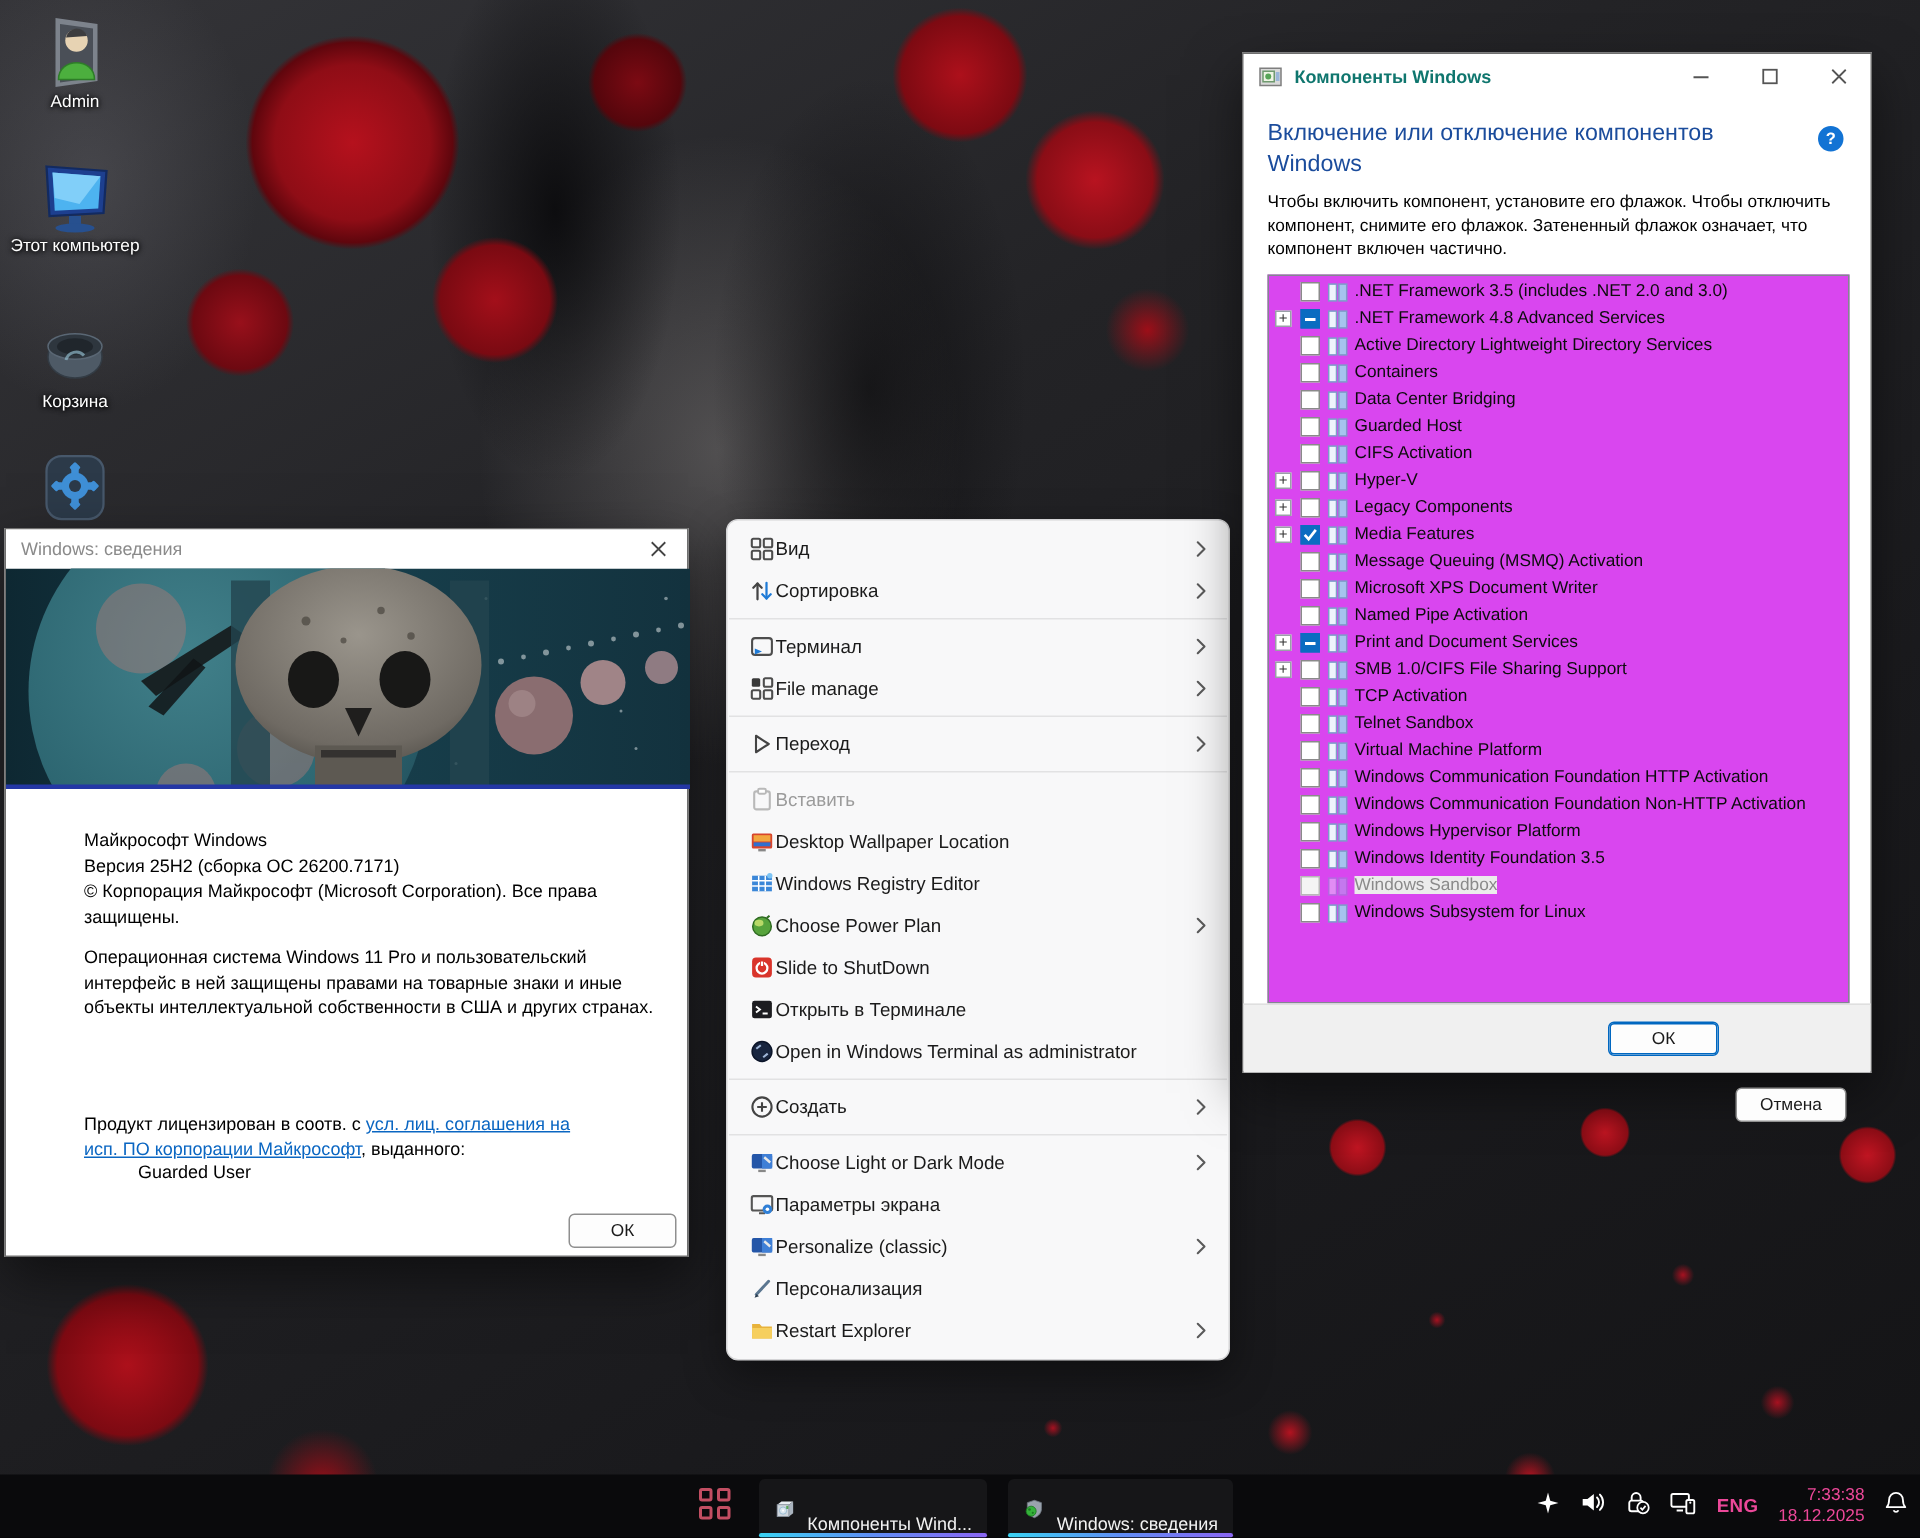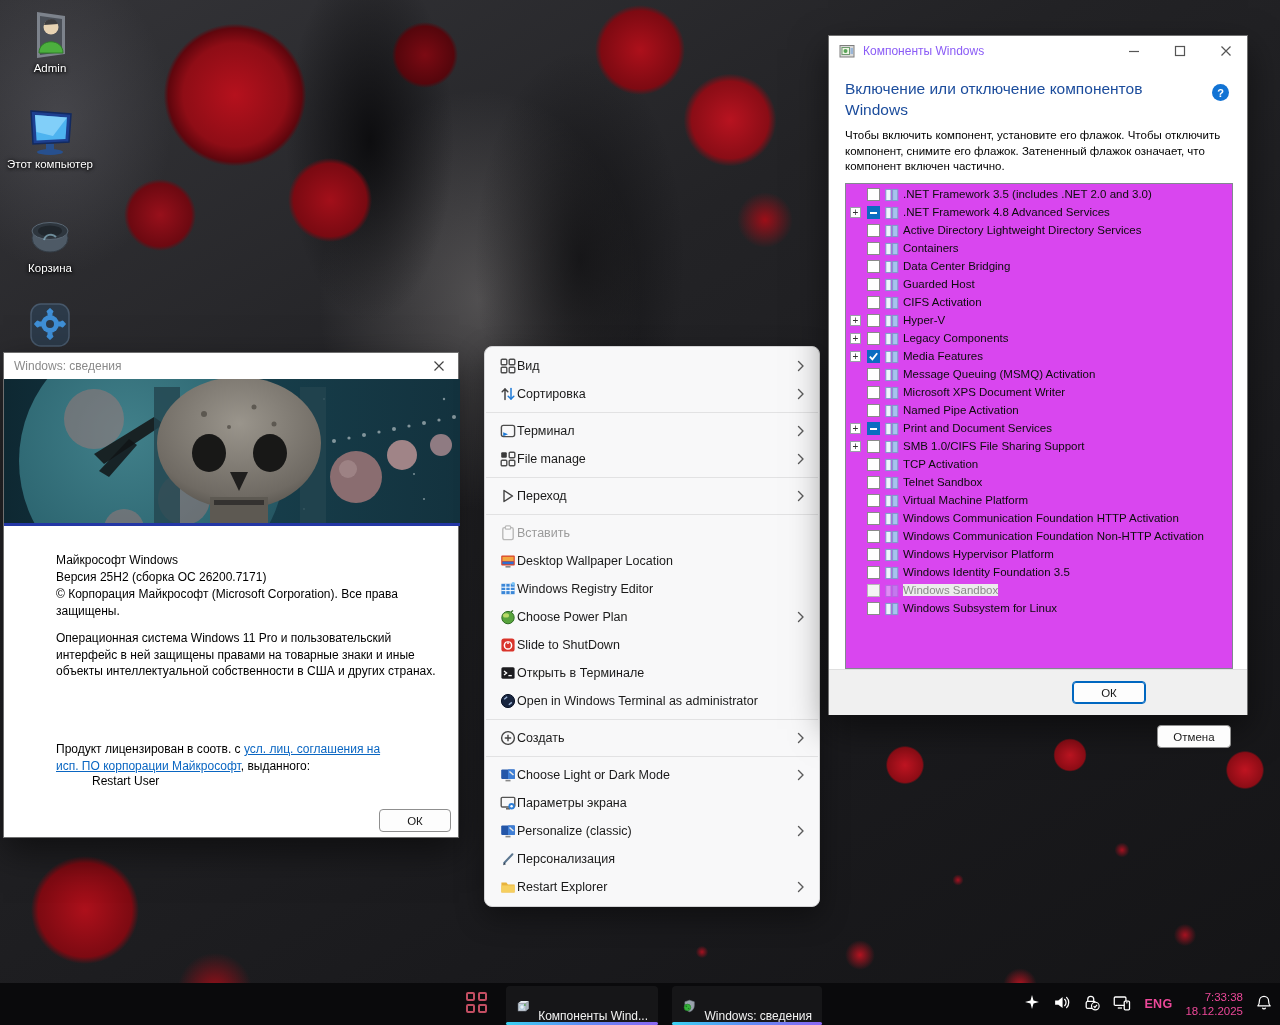--- a/index.html
+++ b/index.html
@@ -71,21 +71,21 @@
   .mi-icon { width:18px; height:18px; flex:0 0 18px; display:flex; align-items:center; justify-content:center; }
   .mi-label { flex:1; font-size:12.5px; color:#1a1a1a; white-space:nowrap; }
   .menu-item.disabled .mi-label { color:#9b9b9b; }
   .mi-chevron { width:8px; display:flex; }
   .menu-sep { height:1px; background:#e2e2e3; margin:4px 1px; }
 
   
   #features { left:828px; top:35px; width:420px; height:680px; background:#fff; }
   #features .titlebar { position:relative; height:30px; display:flex; align-items:center; padding-left:10px; }
   #features .titlebar .appico { margin-right:8px; }
-  #features .titlebar .t { font-size:12px; color:#8b5cf6; }
+  #features .titlebar .t { font-size:12px; color:#0f766e;font-weight:bold; }
   #features .winctls { position:absolute; right:8px; top:4px; display:flex; gap:20px; }
   #feat-heading { position:absolute; left:16px; top:42px; width:330px; font-size:15.5px; line-height:21px; color:#1b4c9c; }
   #feat-help { position:absolute; right:18px; top:48px; width:17px; height:17px; border-radius:50%;
     background:#1273d4; color:#fff; font-size:11px; font-weight:bold; display:flex; align-items:center; justify-content:center; }
   #feat-desc { position:absolute; left:16px; top:92px; width:376px; font-size:11.5px; line-height:15.5px; color:#000; }
   #feat-list { position:absolute; left:16px; top:147px; width:388px; height:486px; border:1px solid #828790;
     background:#d946ef; overflow:hidden; padding-top:2px; }
   .feat-row { position:relative; height:18px; }
   .expander { position:absolute; left:4px; top:3px; width:11px; height:11px; border:1px solid #9aa0a8; background:#fff;
     font-size:10px; line-height:9px; text-align:center; color:#333; }
@@ -253,21 +253,21 @@
           <circle cx="435" cy="41" r="1.6"></circle>
           <circle cx="450" cy="38" r="2"></circle>
       </g>
       <rect y="144" width="456" height="3" fill="#2437a5"></rect>
     </svg>
     <div class="wv-text" id="wv-product">Майкрософт Windows</div>
     <div class="wv-text" id="wv-version">Версия 25H2 (сборка ОС 26200.7171)</div>
     <div class="wv-text" id="wv-copyright">© Корпорация Майкрософт (Microsoft Corporation). Все права защищены.</div>
     <div class="wv-text" id="wv-trademark">Операционная система Windows 11 Pro и пользовательский интерфейс в ней защищены правами на товарные знаки и иные объекты интеллектуальной собственности в США и других странах.</div>
     <div class="wv-text" id="wv-license"><span>Продукт лицензирован в соотв. с </span><a href="#">усл. лиц. соглашения на исп. ПО корпорации Майкрософт</a><span>, выданного:</span></div>
-    <div class="wv-text" id="wv-licensee">Restart User</div>
+    <div class="wv-text" id="wv-licensee">Guarded User</div>
     <button id="wv-ok">ОК</button>
   </div>
 
   <div id="ctx-menu">
       <div class="menu-item">
         <span class="mi-icon">
           <svg width="18" height="18" viewBox="0 0 18 18">
             <g fill="none" stroke="#4d4d4d" stroke-width="1.4">
               <rect x="2.2" y="2.2" width="5.6" height="5.6" rx="1"></rect>
               <rect x="10.2" y="2.2" width="5.6" height="5.6" rx="1"></rect>

